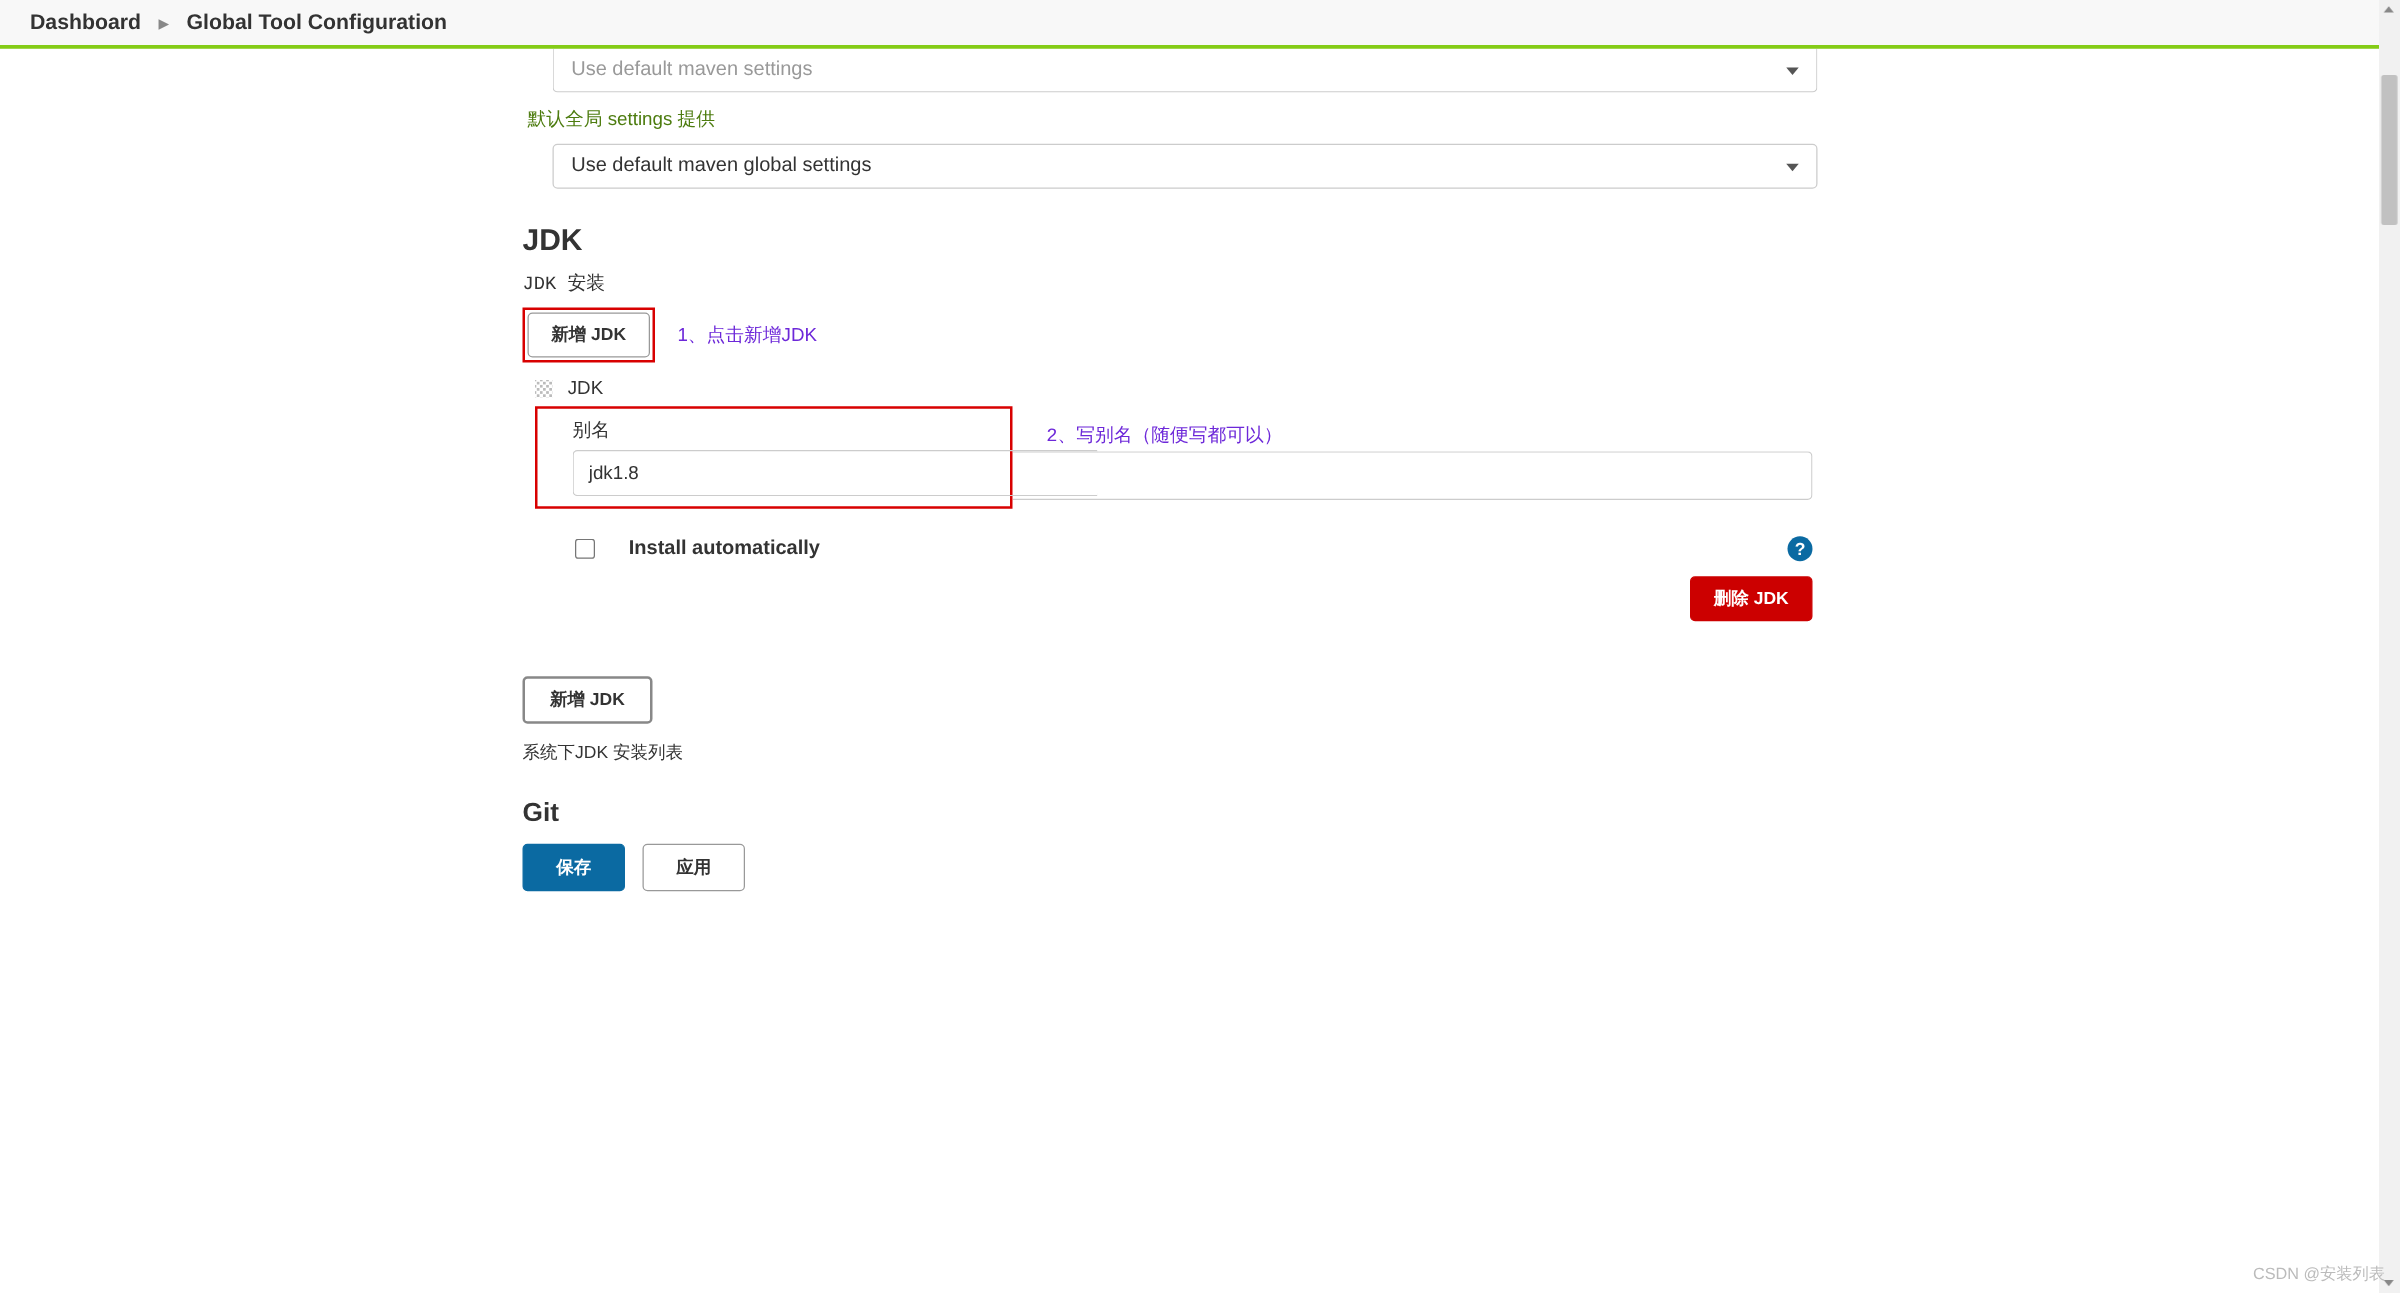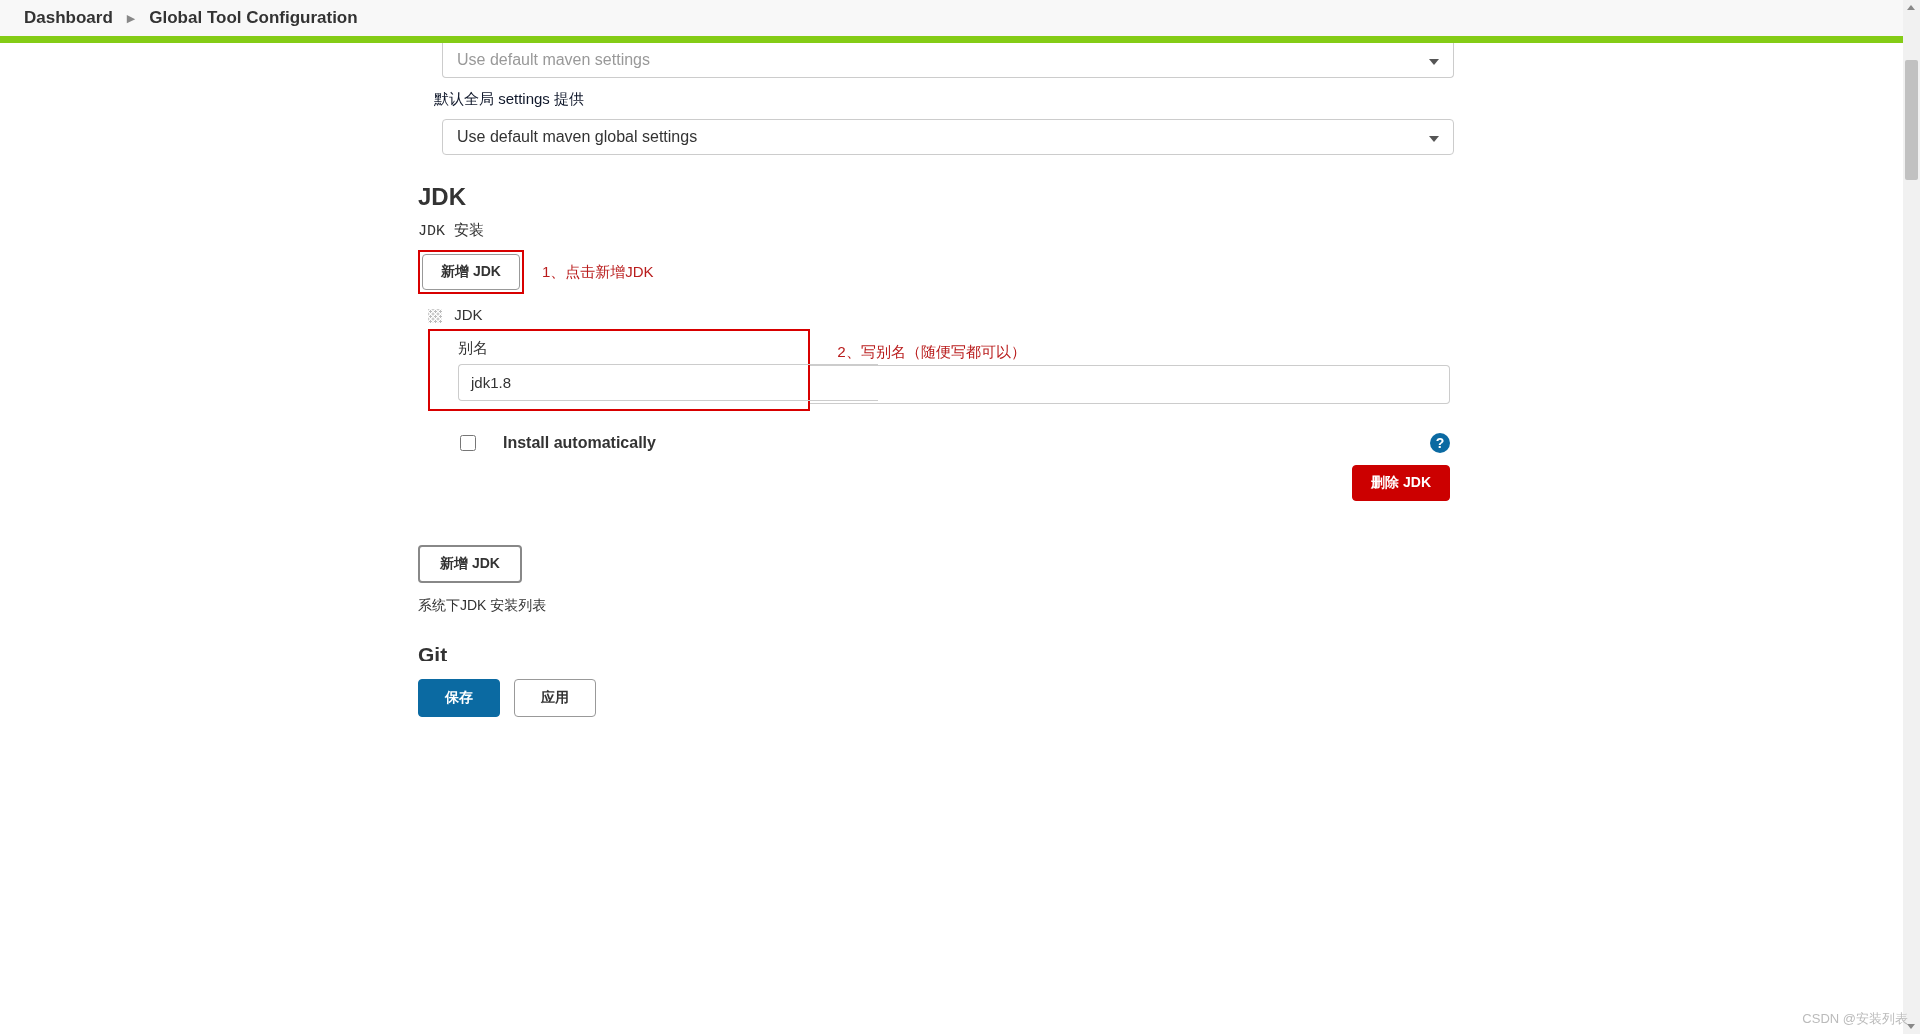--- a/index.html
+++ b/index.html
@@ -5,21 +5,21 @@
     * { box-sizing: border-box; margin: 0; padding: 0; }
     body {
       font-family: -apple-system, BlinkMacSystemFont, "Segoe UI", Helvetica, Arial, sans-serif;
       color: #333;
       background: #fff;
       font-size: 14px;
     }
     .breadcrumb {
       background: #f8f8f8;
       padding: 8px 24px;
-      border-bottom: 7px solid #84cc16;
+      border-bottom: 3px solid #84cc16;
       display: flex;
       align-items: center;
       gap: 14px;
       font-size: 17px;
       font-weight: 700;
     }
     .breadcrumb a { color: #333; text-decoration: none; }
     .breadcrumb .sep { font-size: 11px; color: #888; font-weight: normal; }
     .main {
       margin-left: 418px;
@@ -46,22 +46,22 @@
     }
     .chevron-down::after {
       content: "";
       border-left: 5px solid transparent;
       border-right: 5px solid transparent;
       border-top: 6px solid #555;
       display: inline-block;
     }
     .label-row {
       font-size: 15px;
-      margin: 12px 16px 10px;
-      color: #0f172a;
+      margin: 12px 4px 10px;
+      color: #4d7c0f;
     }
     h2.section-title {
       font-size: 24px;
       font-weight: 700;
       margin-top: 28px;
       margin-bottom: 10px;
     }
     .subsection-title {
       font-size: 15px;
       margin-bottom: 10px;
@@ -86,21 +86,21 @@
       background: #cc0000;
       color: #fff;
       border-color: #cc0000;
     }
     .ann-box-red {
       border: 2px solid #d80000;
       display: inline-block;
       padding: 2px;
     }
     .ann-text {
-      color: #b91c1c;
+      color: #6d28d9;
       font-size: 15px;
       display: inline-block;
       margin-left: 18px;
     }
     .jdk-row1 { display: flex; align-items: center; margin-bottom: 12px;}
     .jdk-entry {
       margin-top: 10px;
       padding-left: 10px;
     }
     .drag-handle {

